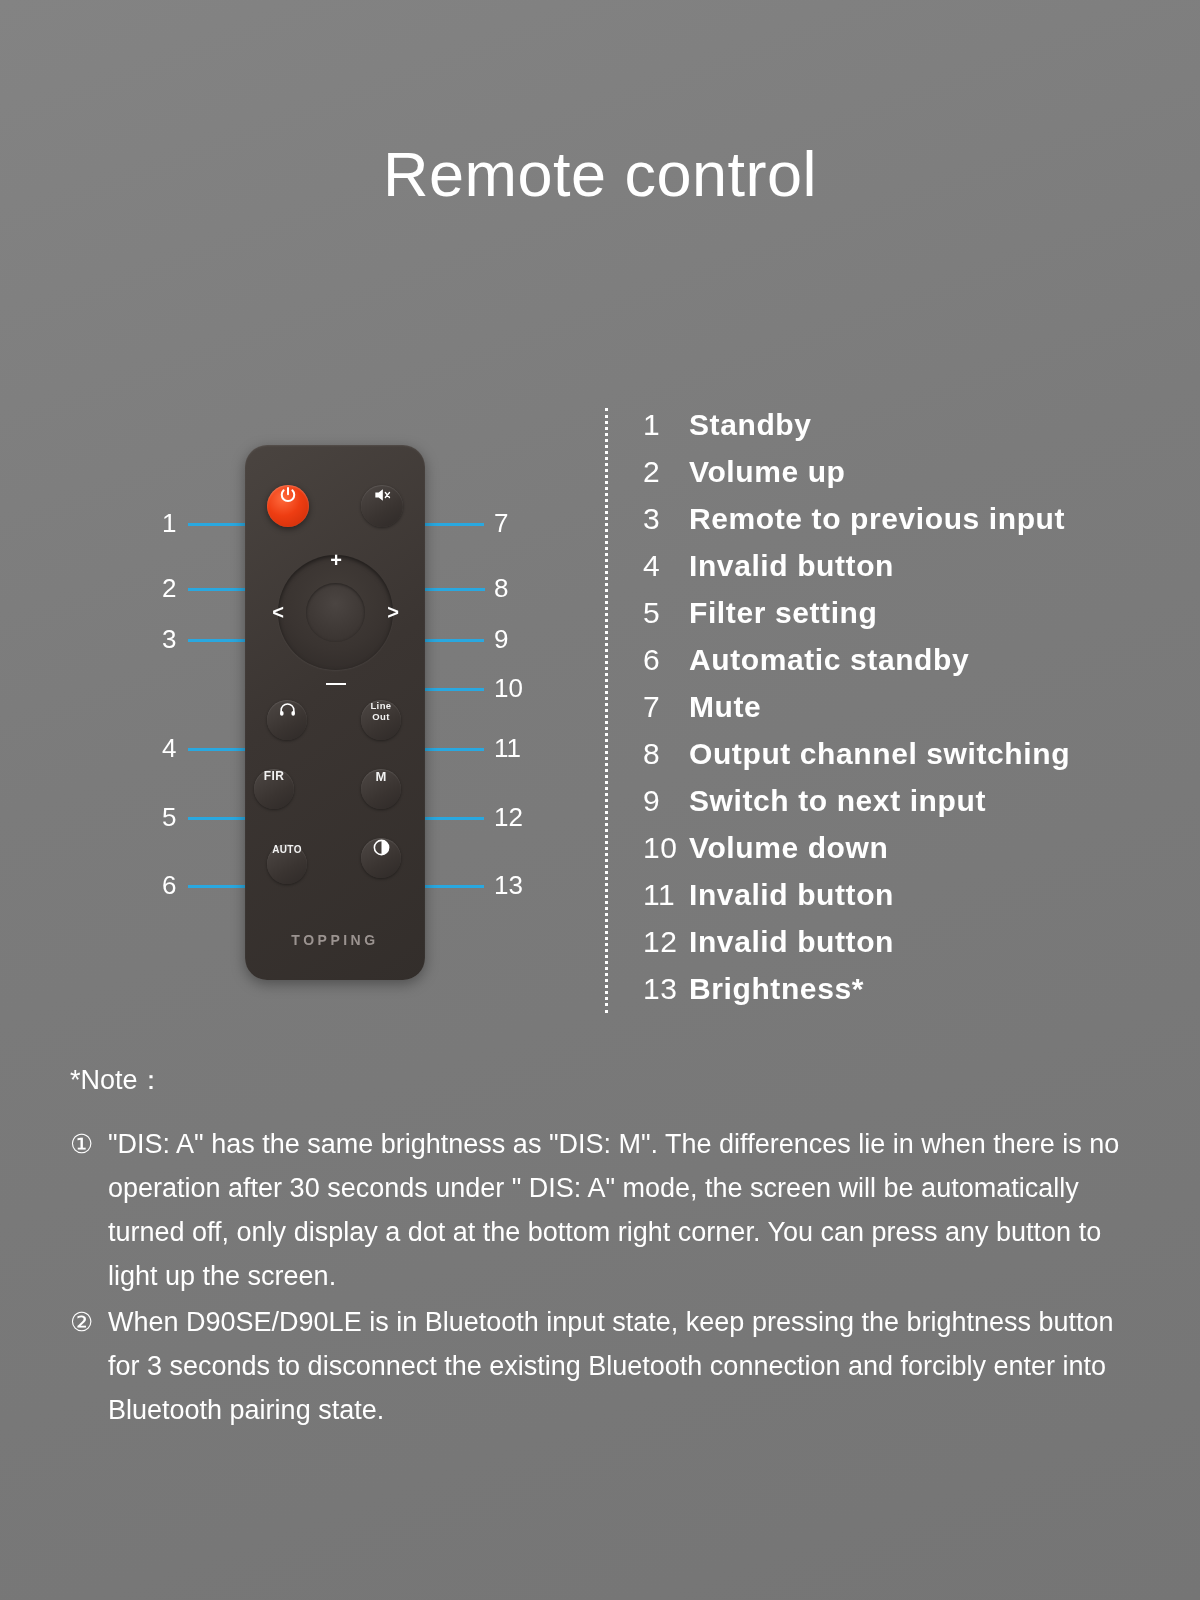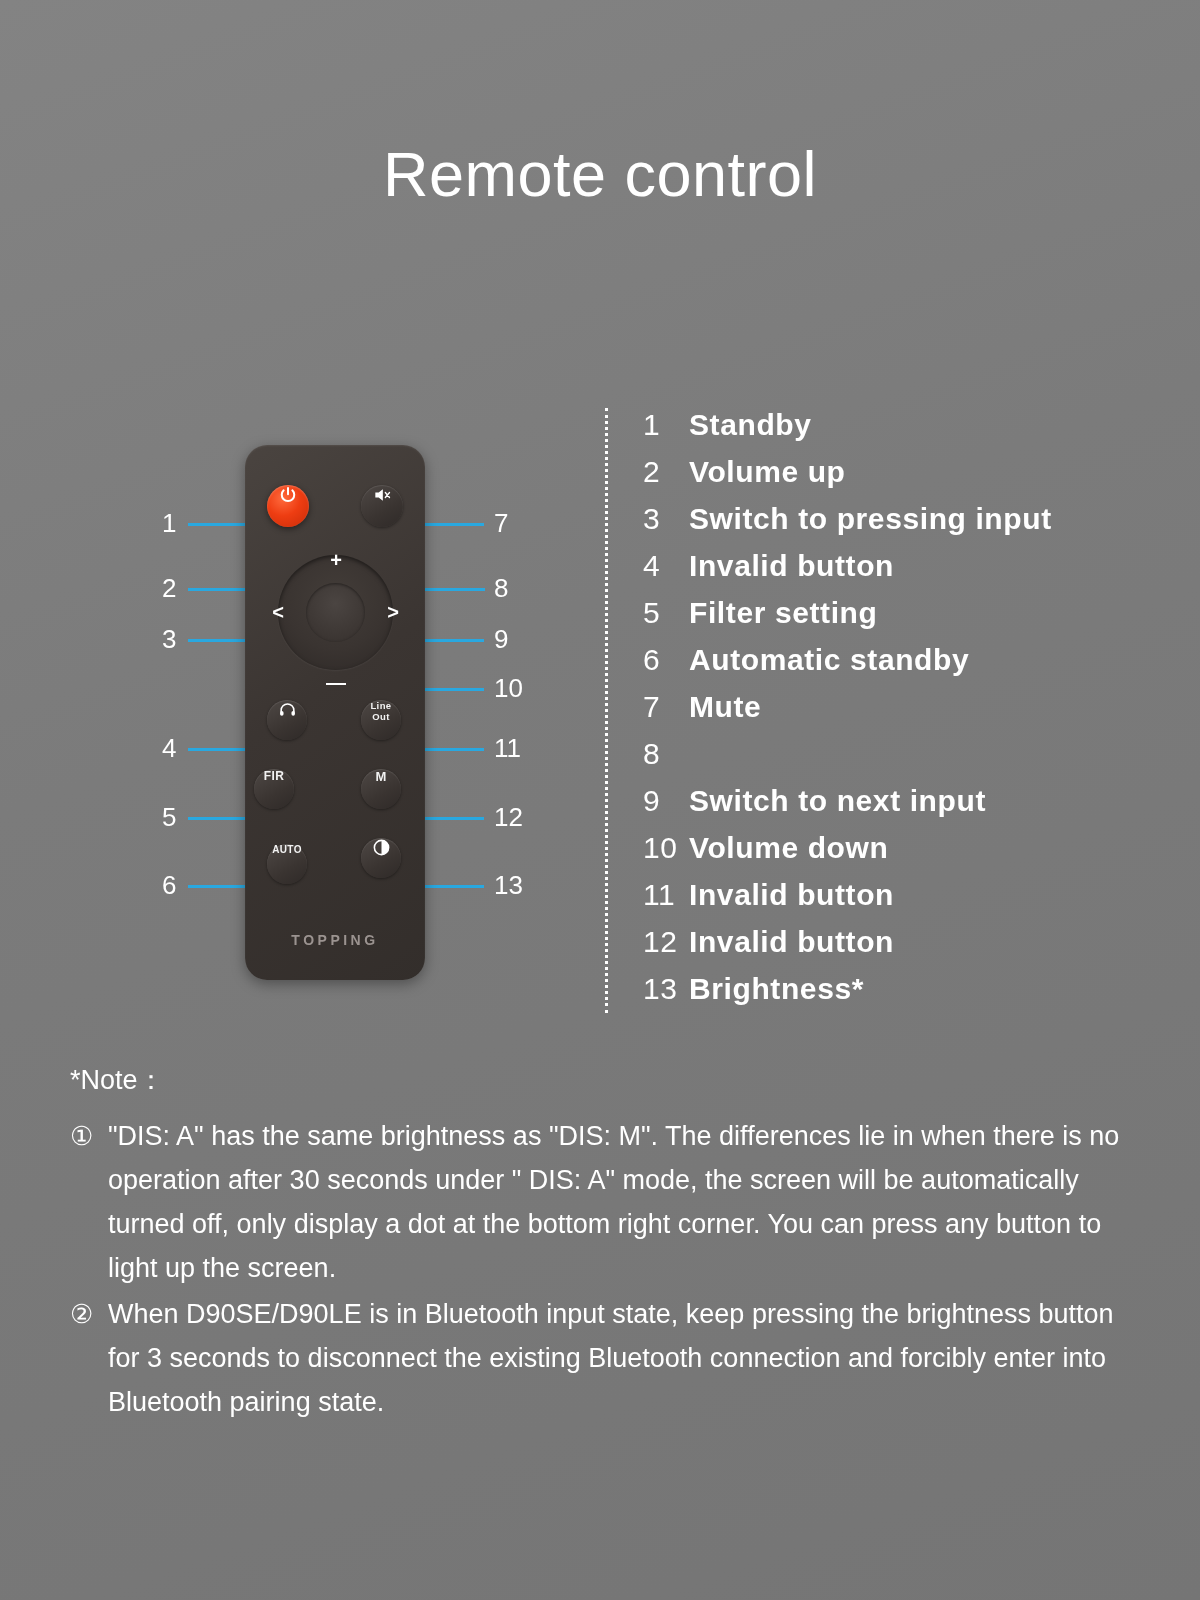--- a/index.html
+++ b/index.html
@@ -164,21 +164,21 @@
 
   
   .note {
     position: absolute;
     left: 70px;
     top: 1058px;
     width: 1065px;
     font-size: 27px;
     line-height: 44px;
   }
-  .note-title { margin-bottom: 12px; }
+  .note-title { margin-bottom: 20px; }
   .note-item {
     display: flex;
     align-items: flex-start;
     margin-bottom: 2px;
   }
   .note-marker {
     flex: 0 0 38px;
     font-size: 26px;
     line-height: 44px;
   }
@@ -298,40 +298,41 @@
     <div class="legend-row">
       <span class="legend-num">1</span>
       <span class="legend-text">Standby</span>
     </div>
     <div class="legend-row">
       <span class="legend-num">2</span>
       <span class="legend-text">Volume up</span>
     </div>
     <div class="legend-row">
       <span class="legend-num">3</span>
-      <span class="legend-text">Switch to pressing input</span>
+      <span class="legend-text">Remote to previous input</span>
     </div>
     <div class="legend-row">
       <span class="legend-num">4</span>
       <span class="legend-text">Invalid button</span>
     </div>
     <div class="legend-row">
       <span class="legend-num">5</span>
       <span class="legend-text">Filter setting</span>
     </div>
     <div class="legend-row">
       <span class="legend-num">6</span>
       <span class="legend-text">Automatic standby</span>
     </div>
     <div class="legend-row">
       <span class="legend-num">7</span>
       <span class="legend-text">Mute</span>
     </div>
     <div class="legend-row">
       <span class="legend-num">8</span>
+      <span class="legend-text">Output channel switching</span>
     </div>
     <div class="legend-row">
       <span class="legend-num">9</span>
       <span class="legend-text">Switch to next input</span>
     </div>
     <div class="legend-row">
       <span class="legend-num">10</span>
       <span class="legend-text">Volume down</span>
     </div>
     <div class="legend-row">

